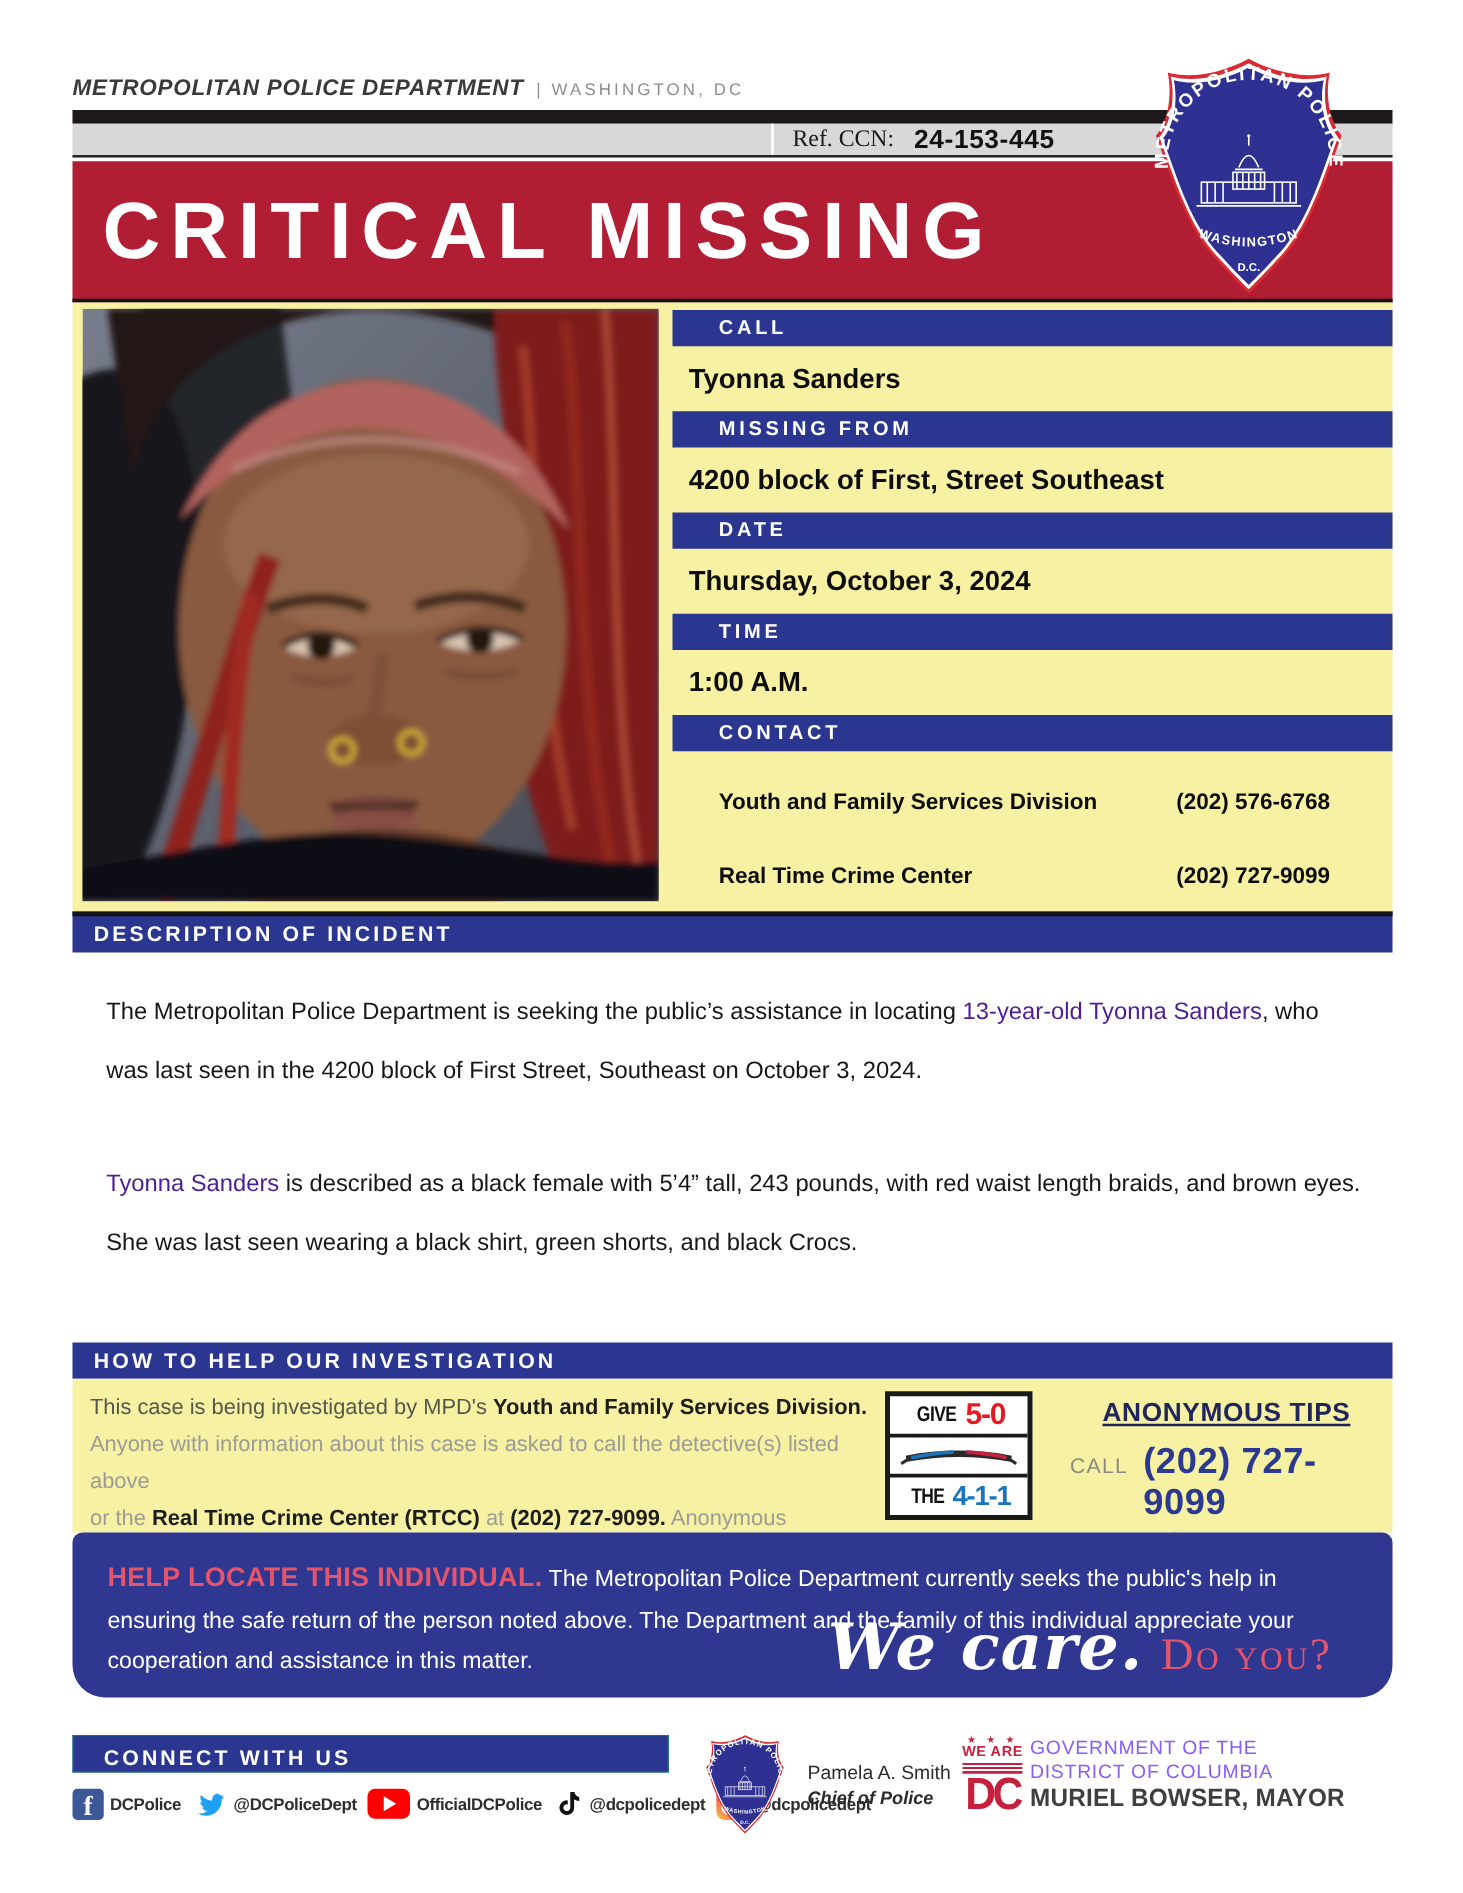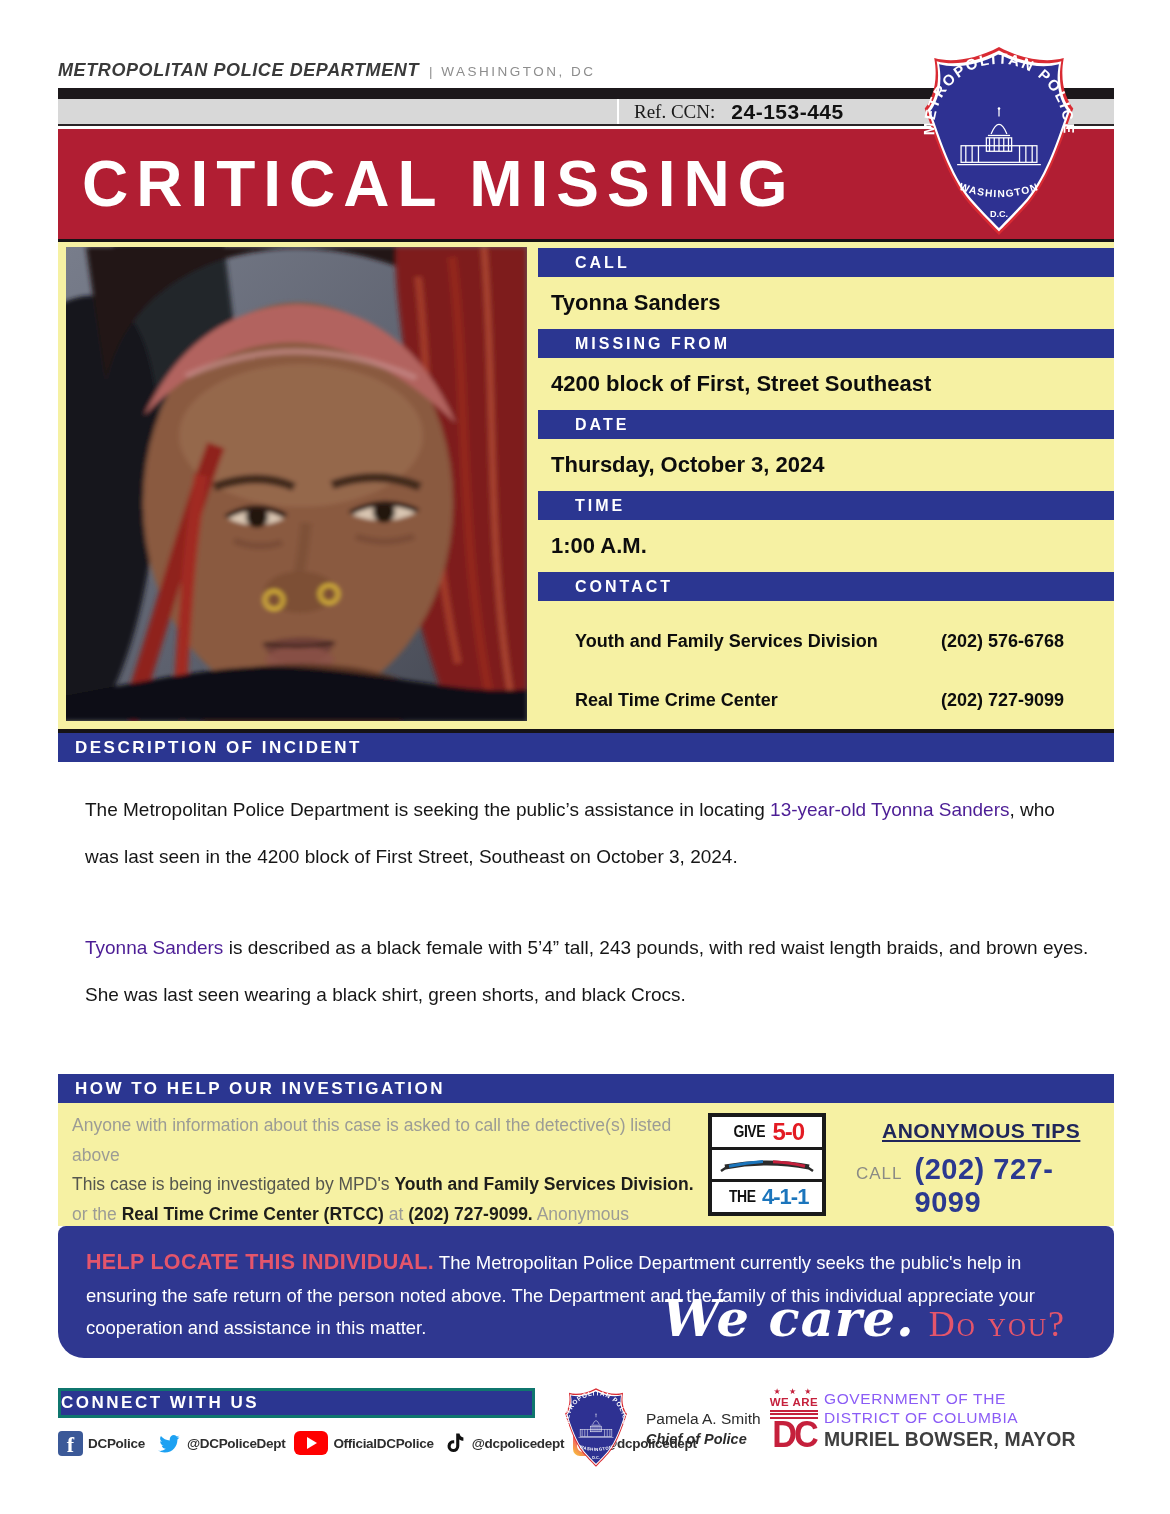--- a/index.html
+++ b/index.html
@@ -65,21 +65,21 @@
   
   .locate-box { margin:0 56px 0 58px; background:#2f3790; border-radius:8px 8px 26px 26px; padding:20px 30px 12px 28px; position:relative; height:132px; color:#fff; }
   .locate-text { font-size:18.5px; line-height:32.5px; width:1000px; }
   .locate-title { color:#e4556b; font-weight:800; font-size:21.5px; letter-spacing:0.3px; }
   .wecare { position:absolute; right:48px; bottom:10px; display:flex; align-items:baseline; gap:14px; }
   .we-care { font-family:"DejaVu Serif", serif; font-style:italic; font-weight:bold; font-size:51px; color:#fff; letter-spacing:1px; }
   .do-you { font-family:"Liberation Serif", serif; font-variant:small-caps; font-size:36px; color:#e4556b; letter-spacing:2px; }
 
   
   .footer { margin:28px 56px 0 58px; position:relative; height:95px; }
-  .connect-bar { position:absolute; left:0; top:2px; width:477px; height:30px; background:#2b3691; color:#fff; display:flex; align-items:center; font-size:17px; font-weight:bold; letter-spacing:2.5px; border:3px solid #0f766e; }
+  .connect-bar { position:absolute; left:0; top:2px; width:477px; height:30px; background:#2b3691; color:#fff; display:flex; align-items:flex-end; padding-left:24px; font-size:17px; font-weight:bold; letter-spacing:2.5px; border:1px solid #0f766e; }
   .social-row { position:absolute; left:0; top:44px; width:490px; display:flex; align-items:center; gap:9px; }
   .social-item { display:flex; align-items:center; gap:5px; }
   .handle { font-size:13.5px; font-weight:bold; color:#2e2e2e; letter-spacing:-0.3px; }
   .fb { width:25px; height:25px; background:#3b5998; border-radius:4px; color:#fff; display:flex; align-items:flex-end; justify-content:center; font-family:"Liberation Serif", serif; font-size:22px; font-weight:bold; line-height:0.95; overflow:hidden; }
   .tw svg { width:28px; height:24px; display:block; }
   .yt { width:34px; height:24px; background:#ff0000; border-radius:6px; position:relative; }
   .yt::after { content:""; position:absolute; left:13px; top:6px; border-left:10px solid #fff; border-top:6px solid transparent; border-bottom:6px solid transparent; }
   .tt svg { width:24px; height:26px; display:block; }
   .ig { width:26px; height:26px; border-radius:7px; background:linear-gradient(45deg,#f9ce34,#ee2a7b 55%,#6228d7); position:relative; }
   .ig::before { content:""; position:absolute; inset:4px; border:2px solid #fff; border-radius:6px; }
@@ -235,22 +235,22 @@
     <p><span>The Metropolitan Police Department is seeking the public’s assistance in locating </span><b>13-year-old Tyonna Sanders</b><span>, who was last seen in the 4200 block of First Street, Southeast on October 3, 2024.</span></p>
     <p><b>Tyonna Sanders</b><span> is described as a black female with 5’4” tall, 243 pounds, with red waist length braids, and brown eyes. She was last seen wearing a black shirt, green shorts, and black Crocs.</span></p>
   </div>
 
   <div class="help-wrap">
     <div class="section-bar">
       <span>HOW TO HELP OUR INVESTIGATION</span>
     </div>
     <div class="help-box">
       <div class="help-text">
+        <div><span class="dk">This case is being investigated by MPD's </span><b>Youth and Family Services Division.</b></div>
         <div><span>Anyone with information about this case is asked to call the detective(s) listed above</span></div>
-        <div><span class="dk">This case is being investigated by MPD's </span><b>Youth and Family Services Division.</b></div>
         <div><span>or the </span><b>Real Time Crime Center (RTCC)</b><span> at </span><b>(202) 727-9099.</b><span> Anonymous information</span></div>
         <div><span>may also be forwarded to the Department’s TEXT TIP LINE by text messaging </span><b>50411</b><span>.</span></div>
       </div>
       <div class="give50">
         <div class="g50-row">
           <span class="g50-give">GIVE</span>
           <span class="g50-50">5-0</span>
         </div>
         <div class="g50-row g50-bar">
           <svg viewBox="0 0 100 22">

